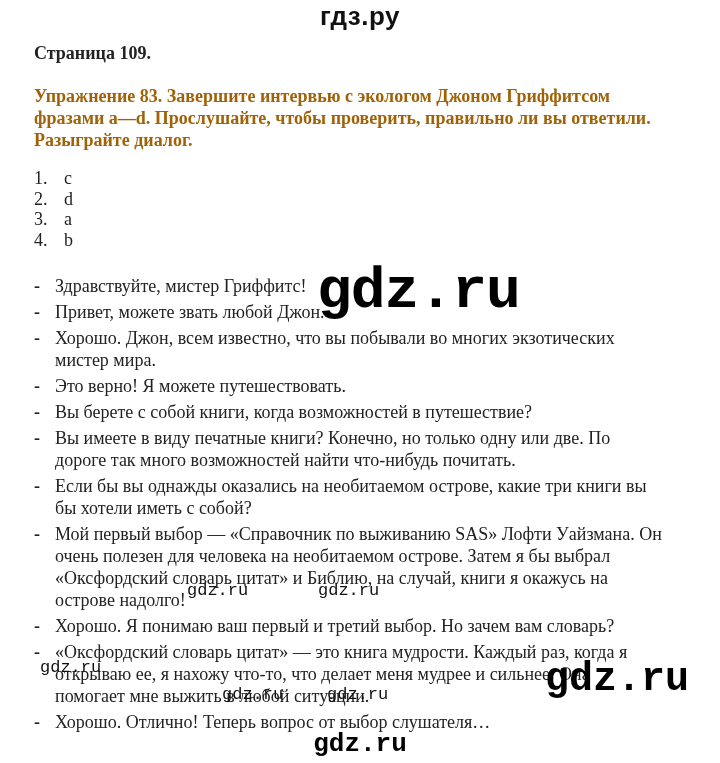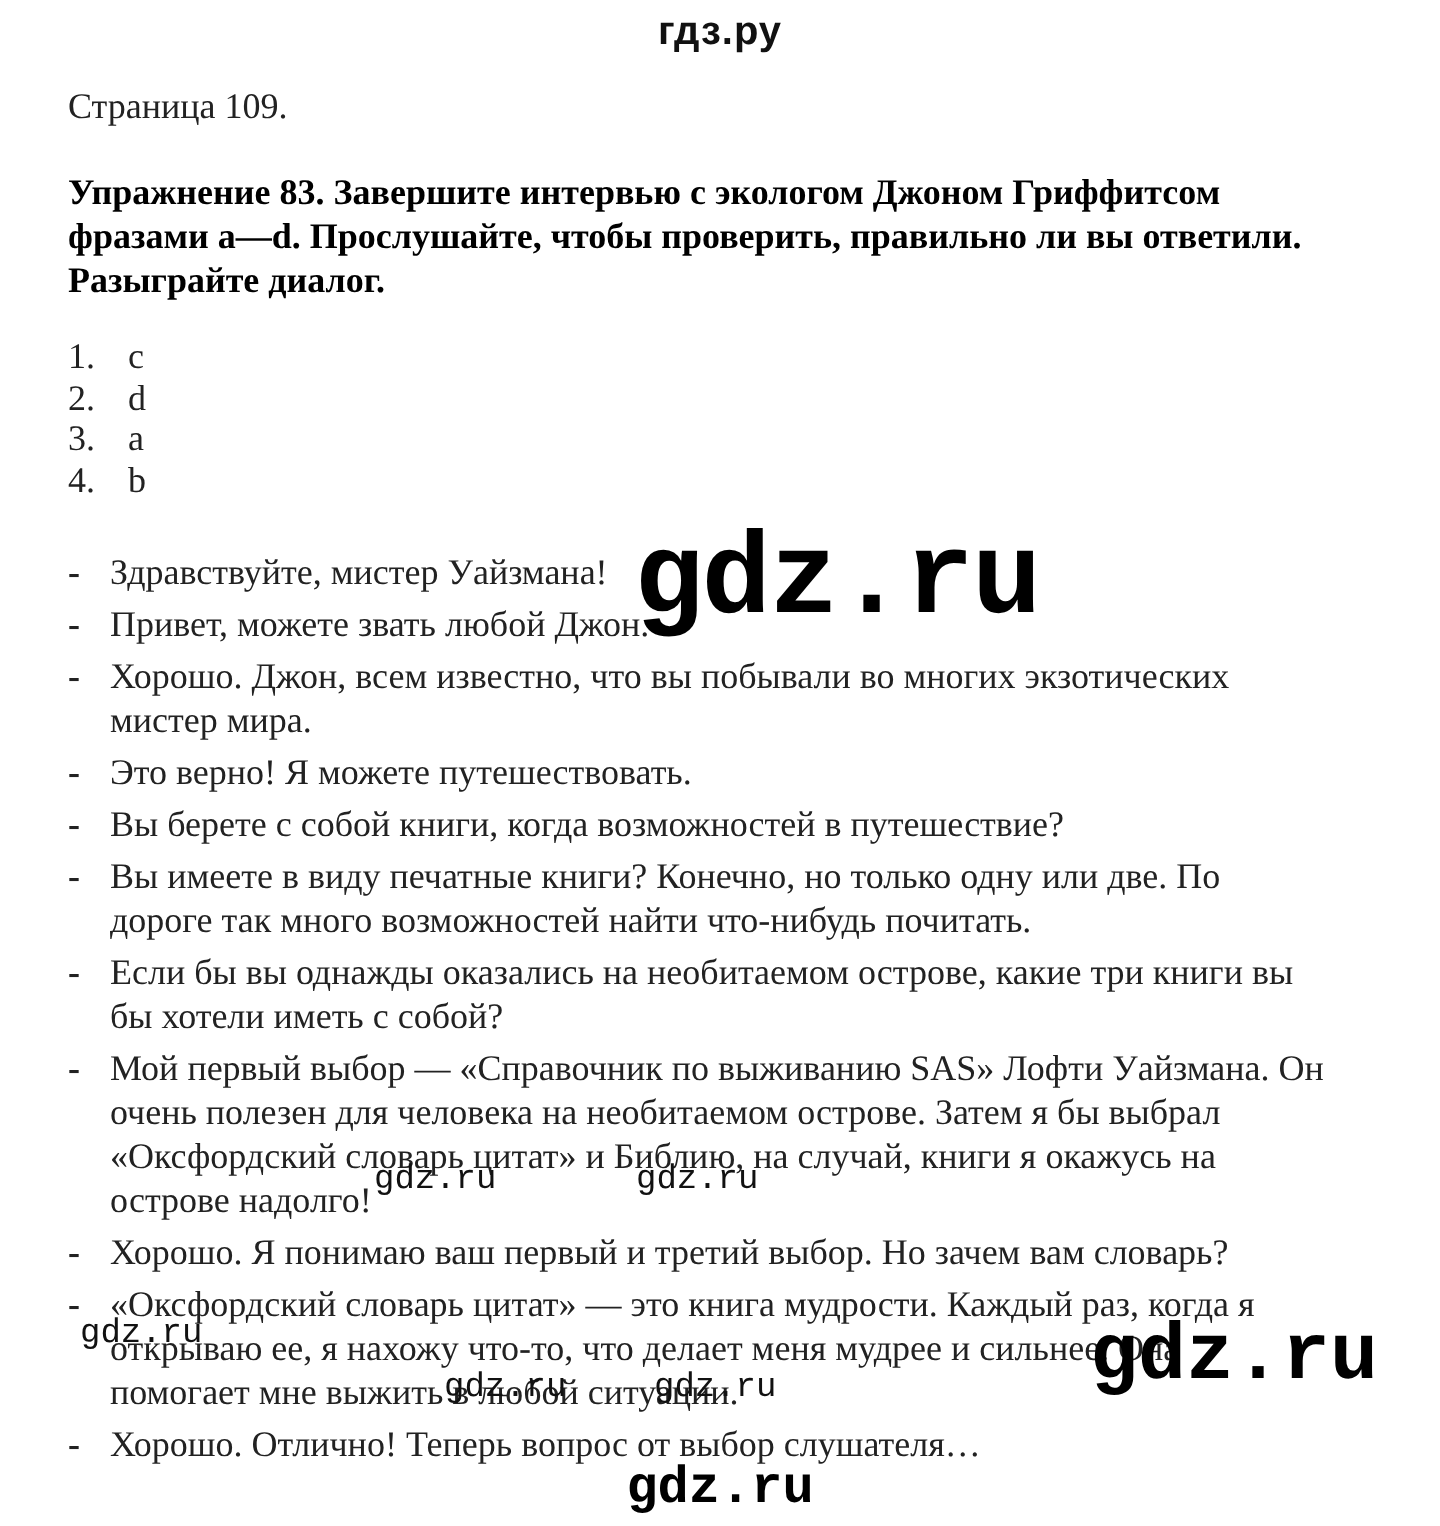--- a/index.html
+++ b/index.html
@@ -16,42 +16,43 @@
       color: #1a1a1a;
     }
     .site-header {
       position: absolute;
       top: 0;
       left: 0;
       width: 720px;
       text-align: center;
       font-family: "Liberation Sans", "DejaVu Sans", sans-serif;
       font-weight: bold;
-      font-size: 20px;
+      font-size: 26px;
       line-height: 32px;
       color: #111;
       letter-spacing: 0.5px;
     }
     .page-label {
       position: absolute;
       left: 34px;
       top: 42px;
       font-size: 18px;
       line-height: 22px;
       color: #222;
+      font-weight: bold;
     }
     .exercise-title {
       position: absolute;
       left: 34px;
       top: 85px;
       width: 640px;
       font-size: 18px;
       line-height: 22px;
       font-weight: bold;
-      color: #000000;
+      color: #a16207;
     }
     .answers {
       position: absolute;
       left: 34px;
       top: 168px;
       margin: 0;
       padding: 0;
       list-style: none;
       font-size: 18px;
       line-height: 20.5px;
@@ -146,21 +147,21 @@
   </li>
   <li>
     <span class="num">4.</span>
     <span>b</span>
   </li>
 </ol>
 
 <ul class="dialogue">
   <li>
     <span class="dash">-</span>
-    <span class="line">Здравствуйте, мистер Уайзмана!</span>
+    <span class="line">Здравствуйте, мистер Гриффитс!</span>
   </li>
   <li>
     <span class="dash">-</span>
     <span class="line">Привет, можете звать любой Джон.</span>
   </li>
   <li>
     <span class="dash">-</span>
     <span class="line">Хорошо. Джон, всем известно, что вы побывали во многих экзотических мистер мира.</span>
   </li>
   <li>

